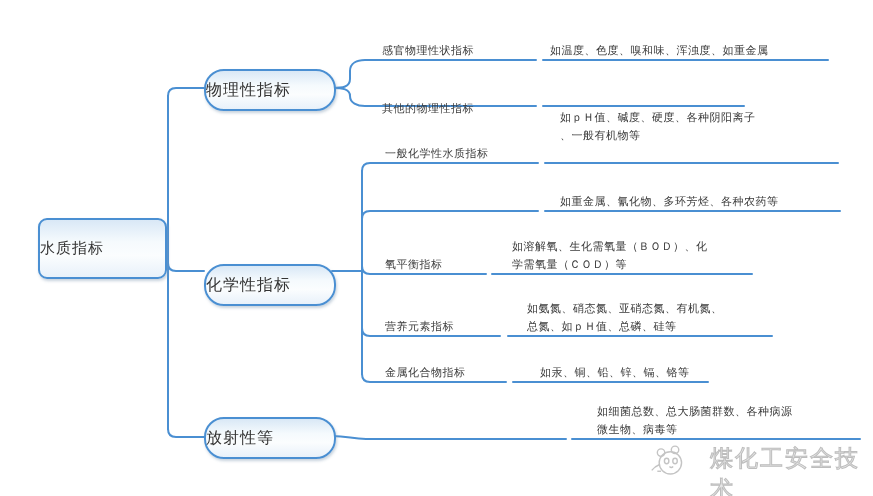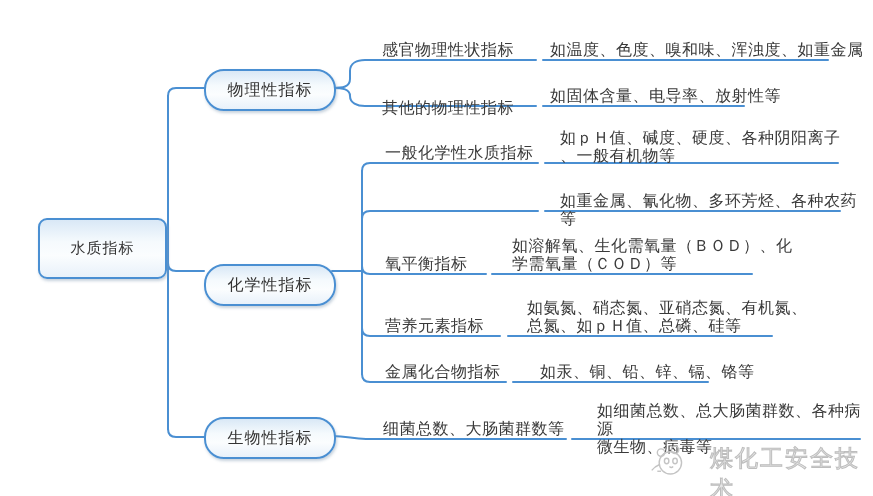--- a/index.html
+++ b/index.html
@@ -10,37 +10,37 @@
   }
   html,body{margin:0;padding:0;background:#ffffff;}
   .canvas{
     position:relative;width:873px;height:496px;background:#ffffff;overflow:hidden;
     font-family:"Liberation Sans","DejaVu Sans",sans-serif;color:var(--text);
   }
   svg.wires{position:absolute;left:0;top:0;width:873px;height:496px;}
   .ln{stroke:var(--line);fill:none;stroke-width:2;stroke-linecap:round;}
 
   .node{
-    position:absolute;display:flex;align-items:center;justify-content:center;
+    position:absolute;display:flex;align-items:center;justify-content:flex-start;
     border:2px solid var(--node-border);color:#333;letter-spacing:1px;
     box-shadow:1px 2px 3px rgba(130,155,180,.45);
     background:linear-gradient(180deg,#d9e8f6 0%,#f5fafd 38%,#fbfdfe 62%,#e8f1fa 100%);
   }
   .root{
     left:38px;top:218px;width:125px;height:57px;border-radius:9px;font-size:15px;
   }
   .pill{
     left:204px;width:128px;height:38px;border-radius:20px;font-size:16px;
   }
   .pill.phys{top:69px;}
   .pill.chem{top:264px;}
   .pill.bio{top:417px;}
 
   .leaf-label,.leaf-value{
-    position:absolute;font-size:16px;line-height:18px;color:var(--text);
+    position:absolute;font-size:11px;line-height:18px;color:var(--text);
     white-space:pre-line;letter-spacing:0.5px;
   }
   .watermark{
     position:absolute;left:648px;top:443px;display:flex;align-items:flex-start;gap:19px;
   }
   .wm-text{
     font-size:23px;letter-spacing:2px;color:#e7e7e7;
     -webkit-text-stroke:1px #bdbdbd;
   }
   .wm-logo{width:46px;height:36px;}
@@ -84,42 +84,40 @@
   <div class="node root">
     <span>水质指标</span>
   </div>
   <div class="node pill phys">
     <span>物理性指标</span>
   </div>
   <div class="node pill chem">
     <span>化学性指标</span>
   </div>
   <div class="node pill bio">
-    <span>生物性指标</span>
+    <span>放射性等</span>
   </div>
 
   <div class="leaf-label" style="left:382px;top:41px">感官物理性状指标</div>
   <div class="leaf-value" style="left:550px;top:41px">如温度、色度、嗅和味、浑浊度、如重金属</div>
   <div class="leaf-label" style="left:382px;top:99px">其他的物理性指标</div>
-  <div class="leaf-value" style="left:550px;top:87px">如固体含量、电导率、放射性等</div>
 
   <div class="leaf-label" style="left:385px;top:144px">一般化学性水质指标</div>
-  <div class="leaf-value" style="left:560px;top:129px">如ｐＨ值、碱度、硬度、各种阴阳离子
+  <div class="leaf-value" style="left:560px;top:108px">如ｐＨ值、碱度、硬度、各种阴阳离子
 、一般有机物等</div>
   <div class="leaf-value" style="left:560px;top:192px">如重金属、氰化物、多环芳烃、各种农药等</div>
   <div class="leaf-label" style="left:385px;top:255px">氧平衡指标</div>
   <div class="leaf-value" style="left:512px;top:237px">如溶解氧、生化需氧量（ＢＯＤ）、化
 学需氧量（ＣＯＤ）等</div>
   <div class="leaf-label" style="left:385px;top:317px">营养元素指标</div>
   <div class="leaf-value" style="left:527px;top:299px">如氨氮、硝态氮、亚硝态氮、有机氮、
 总氮、如ｐＨ值、总磷、硅等</div>
   <div class="leaf-label" style="left:385px;top:363px">金属化合物指标</div>
   <div class="leaf-value" style="left:540px;top:363px">如汞、铜、铅、锌、镉、铬等</div>
 
-  <div class="leaf-label" style="left:383px;top:420px">细菌总数、大肠菌群数等</div>
   <div class="leaf-value" style="left:597px;top:402px">如细菌总数、总大肠菌群数、各种病源
 微生物、病毒等</div>
 
   <div class="watermark">
     <svg class="wm-logo" viewBox="0 0 46 36">
       <circle cx="24" cy="20" r="12"></circle>
       <circle cx="14" cy="9" r="4"></circle>
       <circle cx="29" cy="6" r="4"></circle>
       <ellipse cx="20" cy="18" rx="2.4" ry="3"></ellipse>
       <ellipse cx="29" cy="18" rx="2.4" ry="3"></ellipse>

